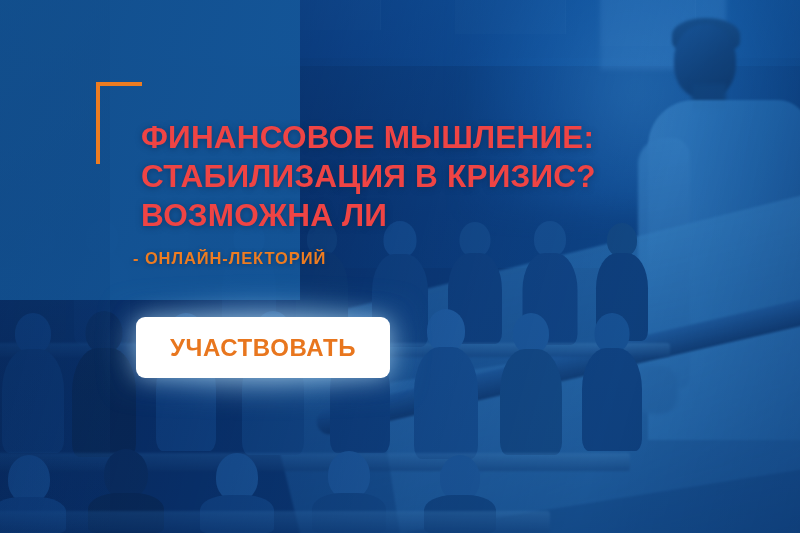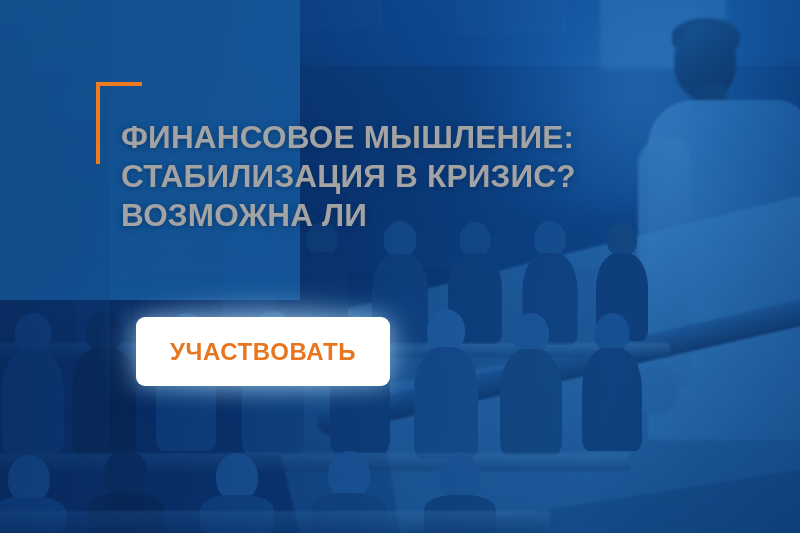--- a/index.html
+++ b/index.html
@@ -258,24 +258,24 @@
     left: 96px;
     top: 82px;
     width: 42px;
     height: 78px;
     border-left: 4px solid #ED7C21;
     border-top: 4px solid #ED7C21;
   }
 
   .headline {
     position: absolute;
-    left: 121px;
+    left: 141px;
     top: 118px;
     width: 560px;
-    color: #a3a3a3;
+    color: #ef4444;
     font-size: 31.5px;
     line-height: 39px;
     font-weight: bold;
     letter-spacing: .2px;
     text-shadow: 0 1px 6px rgba(6,40,80,.55);
   }
   .headline .hl-line { display: block; white-space: nowrap; }
 
   .subtitle {
     position: absolute;
@@ -287,21 +287,21 @@
     letter-spacing: .9px;
     white-space: nowrap;
     text-shadow: 0 1px 4px rgba(6,40,80,.5);
   }
 
   .cta-wrap {
     position: absolute;
     left: 136px;
     top: 317px;
     width: 254px;
-    height: 69px;
+    height: 61px;
     border-radius: 8px;
   }
   .cta-glow {
     position: absolute;
     left: -26px; top: -26px;
     width: 306px; height: 113px;
     background: radial-gradient(ellipse at 50% 50%,
       rgba(215,240,255,.55) 0%,
       rgba(150,210,250,.28) 45%,
       rgba(90,170,230,.06) 72%,
@@ -467,20 +467,21 @@
   <div class="content">
 
     <div class="corner-bracket"></div>
 
     <div class="headline">
       <span class="hl-line">ФИНАНСОВОЕ МЫШЛЕНИЕ:</span>
       <span class="hl-line">СТАБИЛИЗАЦИЯ В КРИЗИС?</span>
       <span class="hl-line">ВОЗМОЖНА ЛИ</span>
     </div>
 
+    <div class="subtitle">- ОНЛАЙН-ЛЕКТОРИЙ</div>
 
     <div class="cta-wrap">
       <div class="cta-glow"></div>
       <div class="cta-button">
         <span class="cta-label">УЧАСТВОВАТЬ</span>
       </div>
     </div>
 
   </div>
 </div>

